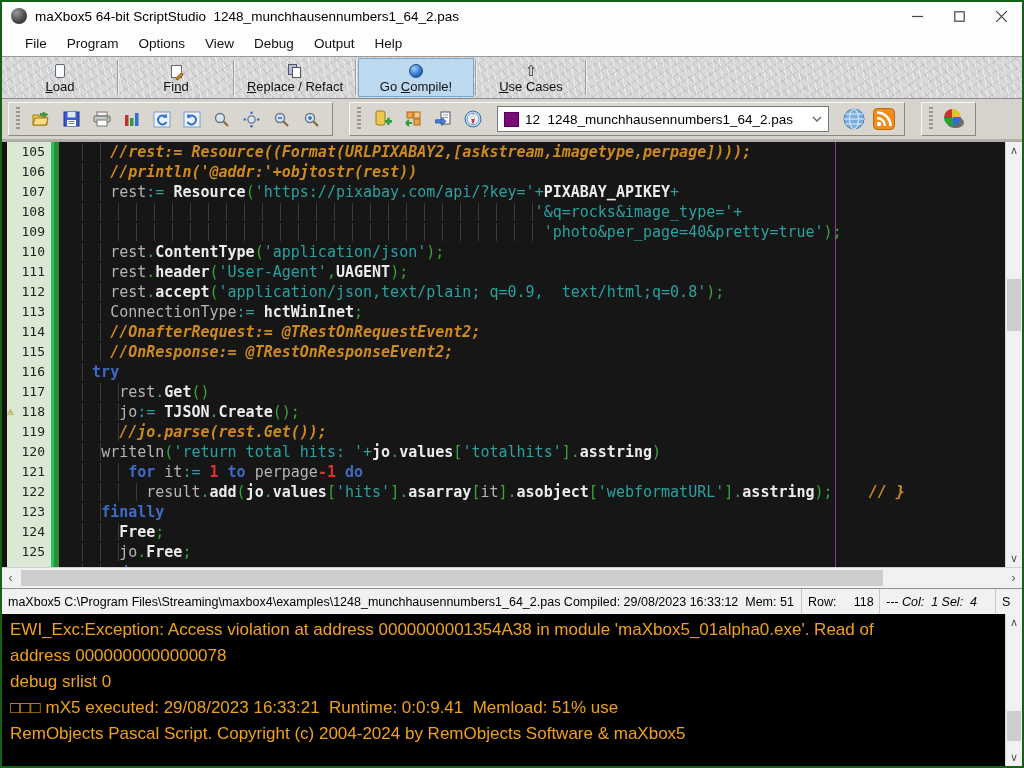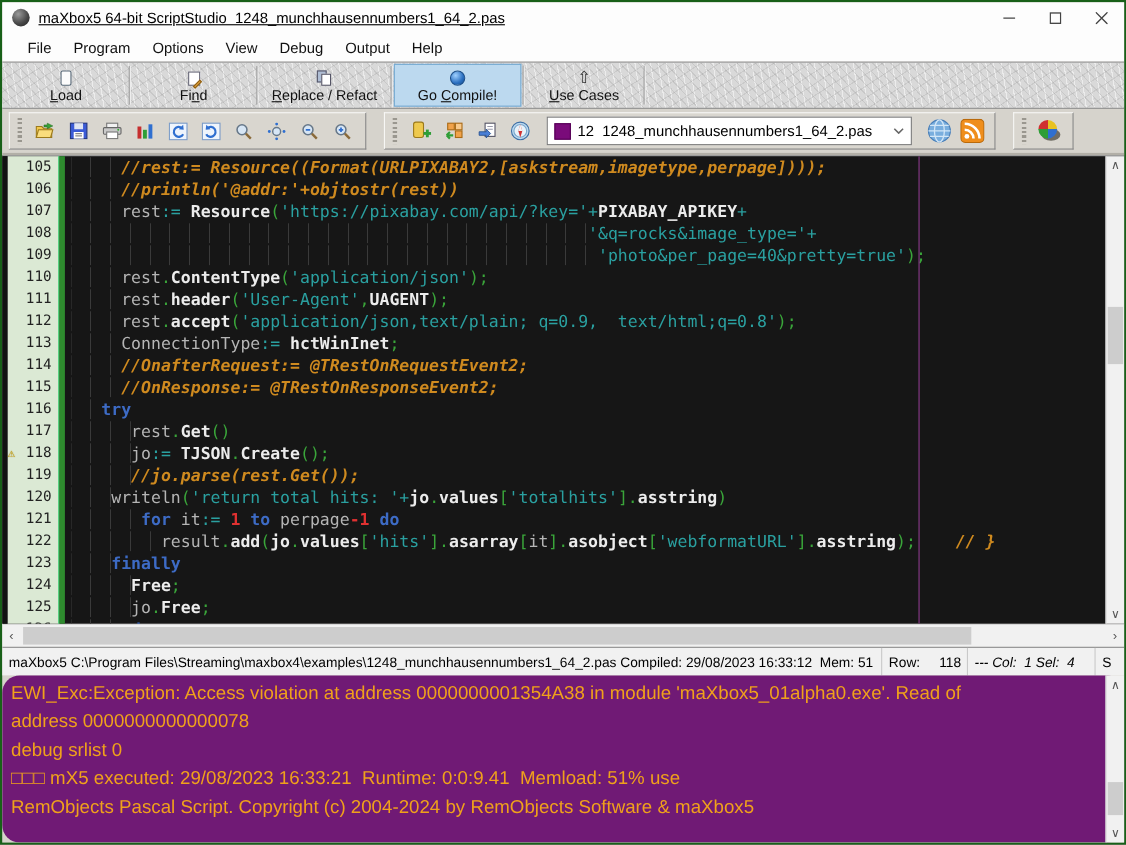--- a/index.html
+++ b/index.html
@@ -4,21 +4,21 @@
 <style>
   html,body{margin:0;padding:0;background:#333;}
   *{box-sizing:border-box;}
   .window{width:1024px;height:768px;border:2px solid #186018;display:flex;flex-direction:column;
           background:#d6d3cc;font-family:"Liberation Sans",sans-serif;overflow:hidden;}
 
   
   .titlebar{height:28px;background:#fdfdfd;display:flex;align-items:center;flex:0 0 auto;}
   .app-icon{width:16px;height:16px;border-radius:50%;margin:0 8px 0 9px;
             background:radial-gradient(circle at 35% 30%,#9a9a9a,#4a4a4a 55%,#1c1c1c);}
-  .title{font-size:13.5px;color:#000;white-space:pre;text-decoration:underline;}
+  .title{font-size:13.5px;color:#000;white-space:pre;}
   .winbtns{margin-left:auto;display:flex;height:100%;}
   .winbtn{width:42px;height:100%;display:flex;align-items:center;justify-content:center;color:#444;}
   .winbtn svg{display:block;}
 
   
   .menubar{height:26px;background:#fdfdfd;display:flex;align-items:center;padding-left:13px;flex:0 0 auto;}
   .menu-item{padding:0 10px;font-size:13.5px;color:#111;}
 
   
   .toolbar1{height:43px;flex:0 0 auto;display:flex;align-items:stretch;padding-left:2px;
@@ -62,21 +62,21 @@
   .combo .val{font-size:13.5px;color:#000;white-space:pre;flex:1;overflow:hidden;}
   .combo .chev{color:#666;flex:0 0 auto;}
   .ball{width:22px;height:20px;position:relative;}
   .ball .shadow{position:absolute;left:3px;top:8px;width:17px;height:11px;border-radius:50%;background:#6f6c64;}
   .ball .sphere{position:absolute;left:0;top:0;width:17px;height:17px;border-radius:50%;
       background:conic-gradient(#e8c222 0 25%, #2f6fd0 25% 50%, #2f9e37 50% 75%, #d03030 75%);}
 
   
   .editor{height:426px;flex:0 0 auto;display:flex;background:#161616;border-top:1px solid #a9a9a9;position:relative;}
   .gutter-strip{width:5px;background:#121212;}
-  .gutter{width:47px;background:#dbe9d4;border-right:1px solid #22c55e;overflow:hidden;}
+  .gutter{width:47px;background:#dbe9d4;border-right:3px solid #22c55e;overflow:hidden;}
   .gut-line{height:20px;line-height:20px;text-align:right;padding-right:6px;position:relative;
             font-family:"DejaVu Sans Mono",monospace;font-size:13px;color:#222;}
   .warn{position:absolute;left:0px;top:0;font-size:11px;color:#d8ae10;text-shadow:0 0 1px #7a5c00;}
   .gutter-divider{width:5px;background:#2e8b2e;}
   .code{flex:1;overflow:hidden;position:relative;padding-left:6px;
         font-family:"DejaVu Sans Mono",monospace;font-size:15px;line-height:20px;}
   .code-line{height:20px;white-space:pre;}
   .t-c{color:#cf8a1f;font-style:italic;font-weight:bold;}
   .t-s{color:#2aa0a0;}
   .t-k{color:#3d6bc5;font-weight:bold;}
@@ -101,21 +101,21 @@
   
   .statusbar{height:26px;flex:0 0 auto;background:#f1f1f1;border-top:1px solid #8f8f8f;
              display:flex;align-items:stretch;font-size:12.5px;color:#000;white-space:pre;}
   .seg{display:flex;align-items:center;padding:0 6px;border-right:1px solid #c9c9c9;overflow:hidden;}
   .seg-path{flex:1;}
   .seg-row{width:78px;}
   .seg-col{width:116px;font-style:italic;}
   .seg-s{width:26px;border-right:none;}
 
   
-  .console{flex:1;background:#701a75;display:flex;min-height:0;border-radius:16px;}
+  .console{flex:1;background:#000000;display:flex;min-height:0;}
   .console-text{flex:1;padding:3px 8px;font-size:17px;line-height:26px;color:#f0a11b;
                 white-space:pre;overflow:hidden;}
   .con-line{height:26px;}
 </style>
 </head>
 <body>
 
 <div class="window">
 
   <div class="titlebar">

